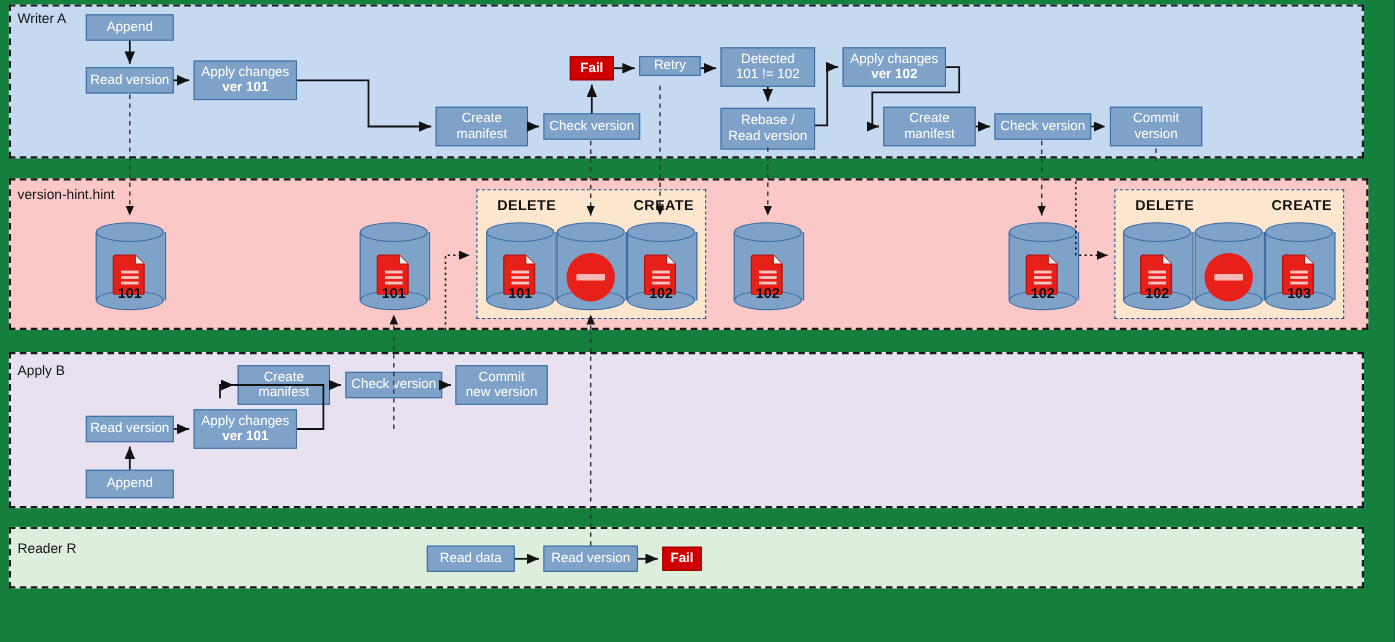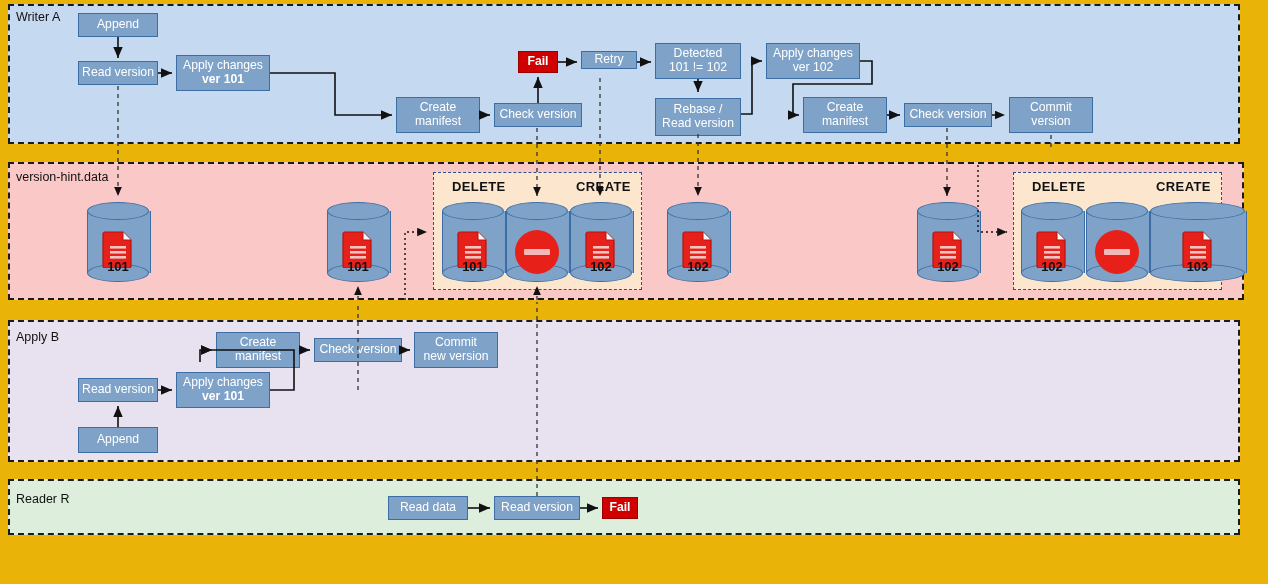--- a/index.html
+++ b/index.html
@@ -1,18 +1,18 @@
 <!DOCTYPE html>
 <html><head>
 <meta charset="utf-8">
 <style>
   html,body{margin:0;padding:0;background:#000;}
   body{width:1268px;height:584px;position:relative;overflow:hidden;
        font-family:"Liberation Sans","DejaVu Sans",sans-serif;}
-  #stage{position:absolute;left:0;top:0;width:1268px;height:584px;background:#eab308;}
+  #stage{position:absolute;left:0;top:0;width:1268px;height:584px;background:#15803d;}
 
   .lane{position:absolute;box-sizing:border-box;border:2px dashed #1a1a1a;}
   .lane-title{position:absolute;font-size:12.5px;color:#111;white-space:nowrap;}
 
   .node{position:absolute;box-sizing:border-box;display:flex;align-items:center;
         justify-content:center;text-align:center;line-height:1.12;
         font-size:12.2px;color:#ffffff;
         background:#7fa2c8;border:1.6px solid #3c6ea5;}
   .node.fail{background:#d00000;border-color:#9a0000;font-weight:bold;}
 
@@ -75,37 +75,37 @@
   <div class="node" style="left:655px;top:43px;width:86px;height:36px;flex-direction:column;">
     <span>Detected</span>
     <span style="font-weight:normal;">101 != 102</span>
   </div>
   <div class="node" style="left:655px;top:98px;width:86px;height:38px;flex-direction:column;text-align:right;">
     <span>Rebase /</span>
     <span>Read version</span>
   </div>
   <div class="node" style="left:766px;top:43px;width:94px;height:36px;flex-direction:column;">
     <span>Apply changes</span>
-    <span style="font-weight:normal;">ver 102</span>
+    <span style="font-weight:bold;">ver 102</span>
   </div>
   <div class="node" style="left:803px;top:97px;width:84px;height:36px;flex-direction:column;">
     <span>Create</span>
     <span>manifest</span>
   </div>
   <div class="node" style="left:904px;top:103px;width:88px;height:24px;">
     <span>Check version</span>
   </div>
   <div class="node" style="left:1009px;top:97px;width:84px;height:36px;flex-direction:column;">
     <span>Commit</span>
     <span>version</span>
   </div>
 
   <div class="lane" style="left:8px;top:162px;width:1236px;height:138px;background:#fbc8c8;">
   </div>
-  <div class="lane-title" style="left:16px;top:170px;">version-hint.data</div>
+  <div class="lane-title" style="left:16px;top:170px;">version-hint.hint</div>
 
   <div class="grp" style="left:433px;top:172px;width:209px;height:118px;"></div>
   <div class="grp-lbl" style="left:452px;top:179px;">DELETE</div>
   <div class="grp-lbl" style="left:576px;top:179px;">CREATE</div>
 
   <div class="grp" style="left:1013px;top:172px;width:209px;height:118px;"></div>
   <div class="grp-lbl" style="left:1032px;top:179px;">DELETE</div>
   <div class="grp-lbl" style="left:1156px;top:179px;">CREATE</div>
 
   <div class="cyl" style="left:87px;top:202px;width:62px;height:80px;">
@@ -229,21 +229,21 @@
   </div>
 
   <div class="cyl" style="left:1086px;top:202px;width:62px;height:80px;">
     <div class="body"></div>
     <div class="top"></div>
     <div class="bot"></div>
     <div class="minus"></div>
     <div class="lbl"></div>
   </div>
 
-  <div class="cyl" style="left:1150px;top:202px;width:62px;height:80px;padding-left:33px;">
+  <div class="cyl" style="left:1150px;top:202px;width:62px;height:80px;">
     <div class="body"></div>
     <div class="top"></div>
     <div class="bot"></div>
     <div class="doc">
       <svg viewBox="0 0 32 38" width="32" height="38">
         <path d="M3 2 h18 l8 8 v26 a2 2 0 0 1 -2 2 h-24 a2 2 0 0 1 -2 -2 v-32 a2 2 0 0 1 2 -2 z" fill="#e8201a" stroke="#b31510" stroke-width="1.2"></path>
         <path d="M21 2 v8 h8" fill="#f6f6f6" stroke="#b31510" stroke-width="1"></path>
         <rect x="8" y="16" width="16" height="2.6" fill="#f3c3c0"></rect>
         <rect x="8" y="21" width="16" height="2.6" fill="#f3c3c0"></rect>
         <rect x="8" y="26" width="16" height="2.6" fill="#f3c3c0"></rect>

